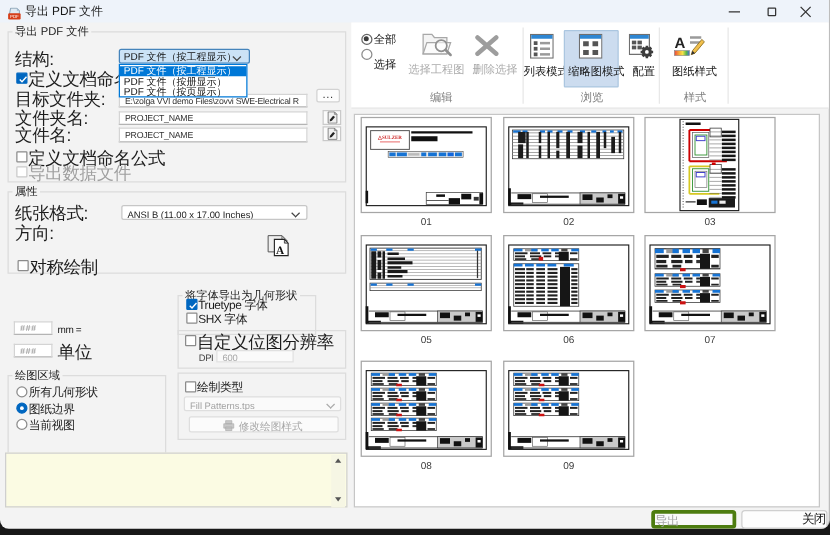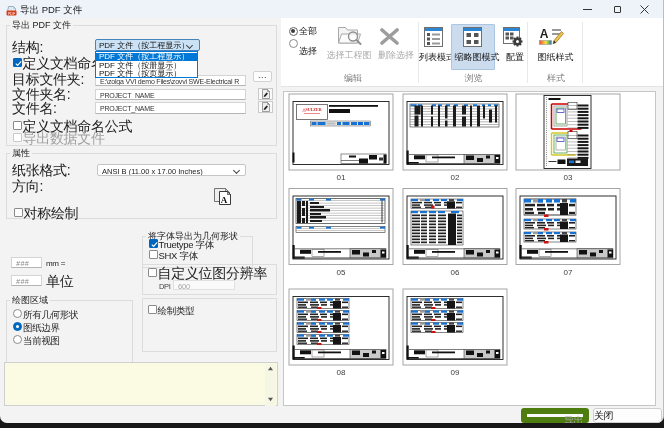--- a/index.html
+++ b/index.html
@@ -141,20 +141,30 @@
     </div>
 <div class="rad" style="left:12.5px;top:309px"></div>
 <div class="lbl sm" style="left:23px;top:310px">所有几何形状</div>
 <div class="rad on" style="left:12.5px;top:322px"></div>
 <div class="lbl sm" style="left:23px;top:323px">图纸边界</div>
 <div class="rad" style="left:12.5px;top:335px"></div>
 <div class="lbl sm" style="left:23px;top:336px">当前视图</div>
 <div class="grp" style="left:142px;top:298px;width:135px;height:54px"></div>
 <div class="chk" style="left:148px;top:305px"></div>
 <div class="lbl sm" style="left:157.5px;top:306px">绘制类型</div>
+<div class="combo" style="left:147px;top:317px;width:126px;height:12px;background:#fafafa;border-color:#dedede">
+ <div style="position:absolute;left:4px;top:2.5px;font-size:7.5px;line-height:7.5px;color:#a2a2a2;white-space:nowrap">Fill Patterns.tps</div>
+ <div class="chev gray" style="left:114px;top:3.5px"></div>
+    </div>
+<div class="ab" style="left:151px;top:333px;width:120px;height:13px;background:#fbfbfb;border:1px solid #dedede;border-radius:2px">
+ <svg style="position:absolute;left:26px;top:2px" width="10" height="9" viewBox="0 0 10 9">
+        <path d="M2.5 0.5 h5 v2.5 h-5 z M1 3 h8 v3.5 h-8 z M2.5 5.5 h5 v3 h-5 z" fill="#c9c9c9" stroke="#aaa" stroke-width="0.5"></path>
+      </svg>
+ <div style="position:absolute;left:39px;top:3px;font-size:8.5px;line-height:8.5px;color:#a6a6a6;white-space:nowrap">修改绘图样式</div>
+</div>
 <div class="ab" style="left:4px;top:362px;width:274px;height:43.5px;background:#fbfbe3;border:1px solid #cfcfcf">
  <div style="position:absolute;right:1px;top:1px;width:11px;height:41.5px;background:#f6f6e4"></div>
  <svg style="position:absolute;right:3px;top:3px" width="7" height="5" viewBox="0 0 8 6">
         <path d="M4 1 L7 5 H1 z" fill="#555"></path>
       </svg>
  <svg style="position:absolute;right:3px;bottom:3px" width="7" height="5" viewBox="0 0 8 6">
         <path d="M4 5 L1 1 H7 z" fill="#555"></path>
       </svg>
 </div>
 <div class="ab" style="left:281px;top:18px;width:383px;height:69px;background:#fff;border-bottom:1px solid #e4e4e4"></div>
@@ -540,14 +550,14 @@
           <use href="#tbl" transform="translate(4,2)"></use>
           <rect x="24" y="10.5" width="4.5" height="2" fill="#cc1111"></rect>
           <use href="#tbl" transform="translate(4,14)"></use>
           <rect x="24" y="22.5" width="4.5" height="2" fill="#cc1111"></rect>
           <use href="#tbl" transform="translate(4,26)"></use>
           <rect x="24" y="34.5" width="4.5" height="2" fill="#cc1111"></rect>
           <use href="#ts"></use>
         </g>
       </svg>
     </div>
-    <div class="ab" style="left:521px;top:408px;width:68px;height:14.5px;background:#f9f9f9;border:6px solid #4d7c0f;border-radius:3px;text-align:right;font-size:10px;line-height:13.5px;color:#a6a6a6;letter-spacing:-0.5px">导出</div>
-<div class="ab" style="left:593px;top:407.5px;width:68.5px;height:15.5px;background:#fdfdfd;border:1px solid #cfcfcf;border-radius:3px;text-align:left;font-size:10px;line-height:14.5px;color:#161616;letter-spacing:-0.5px">关闭</div>
+    <div class="ab" style="left:521px;top:408px;width:68px;height:14.5px;background:#f9f9f9;border:3px solid #4d7c0f;border-radius:3px;text-align:left;font-size:10px;line-height:13.5px;color:#a6a6a6;letter-spacing:-0.5px">导出</div>
+<div class="ab" style="left:593px;top:407.5px;width:68.5px;height:15.5px;background:#fdfdfd;border:1px solid #cfcfcf;border-radius:3px;text-align:right;font-size:10px;line-height:14.5px;color:#161616;letter-spacing:-0.5px">关闭</div>
 </div>
 </body></html>

